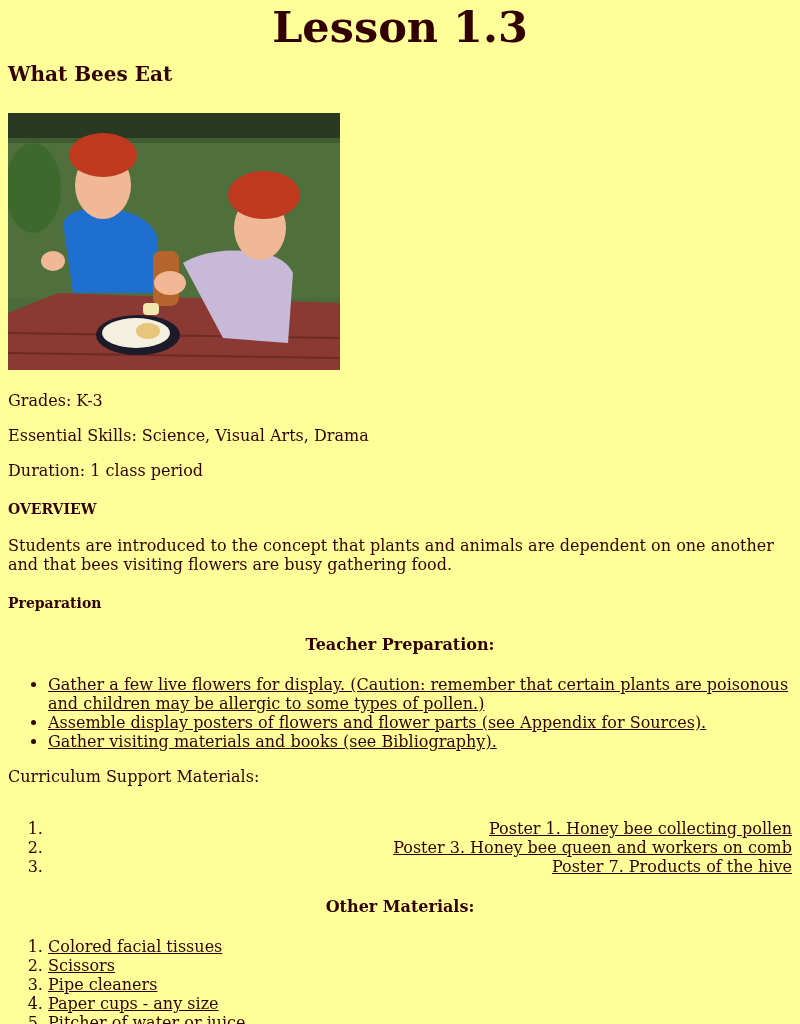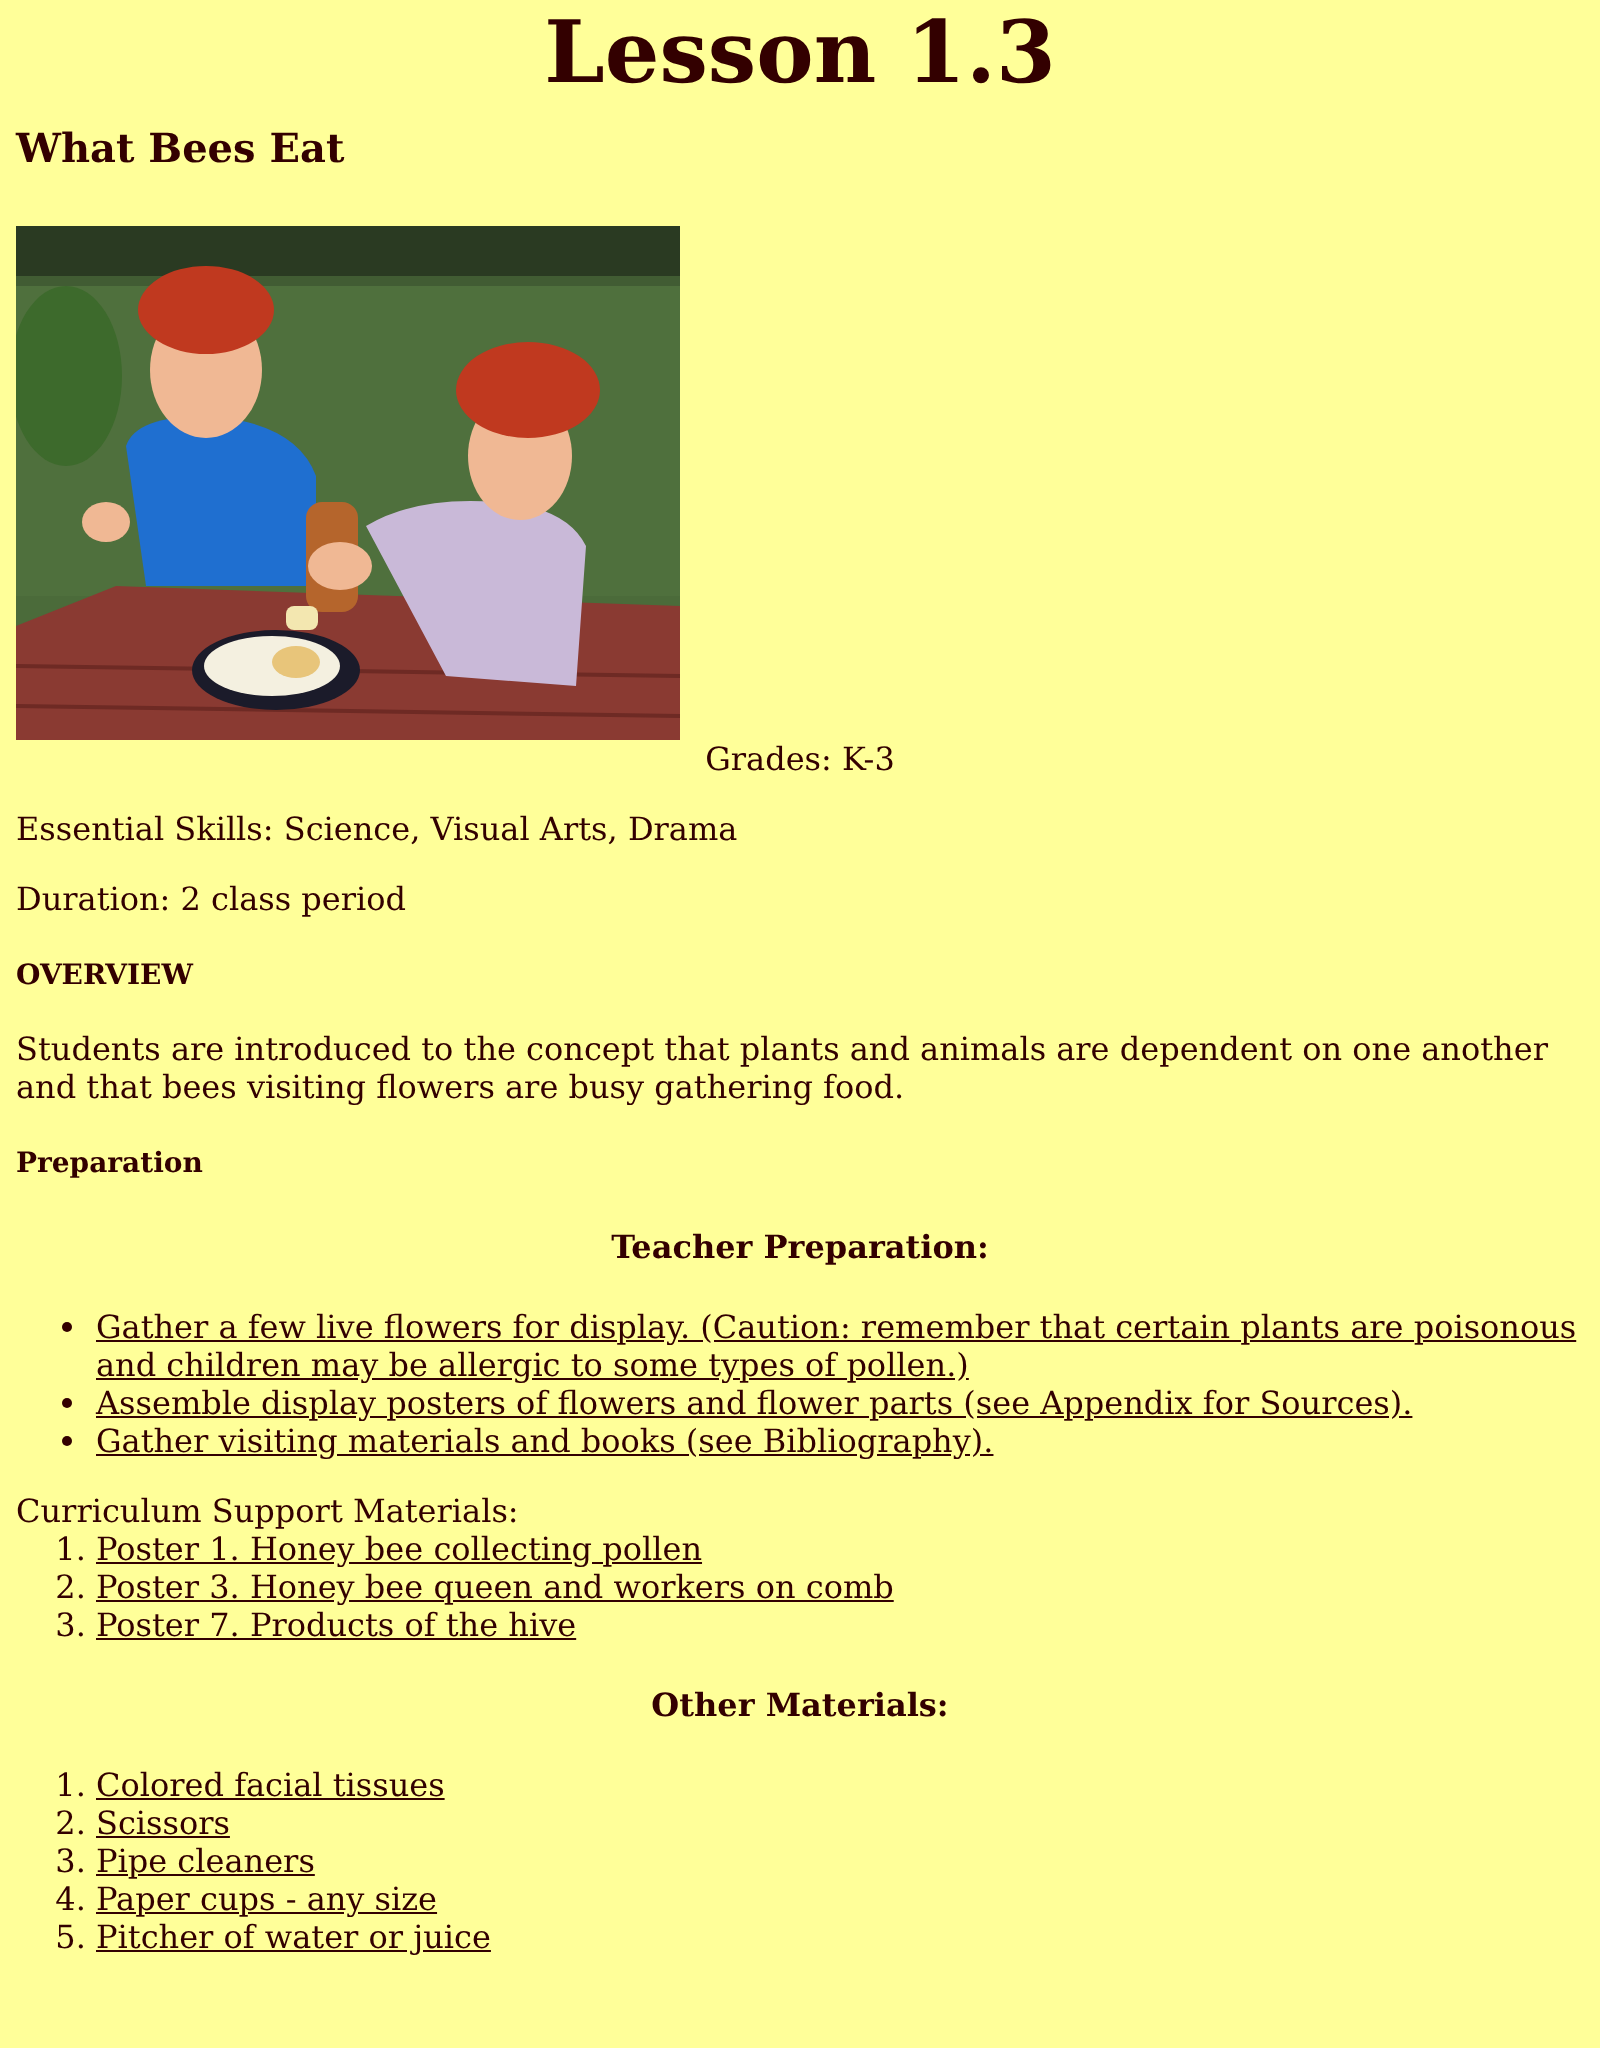--- a/index.html
+++ b/index.html
@@ -31,41 +31,41 @@
   .photo {
     margin-top: 25px;
     width: 332px;
     height: 257px;
     display: block;
     position: relative;
     overflow: hidden;
     background: #3f5a2e;
   }
   p { margin: 16px 0 0 0; }
-  p.first { margin-top: 0; text-align: center; }
+  p.first { margin-top: 21px; }
   h3 {
     font-size: 14px;
     line-height: 22px;
     margin: 18px 0 0 0;
     font-weight: bold;
   }
   h4 {
     font-size: 16px;
     line-height: 19px;
     margin: 21px 0 0 0;
     font-weight: bold;
     text-align: center;
   }
   ul, ol {
     margin: 21px 0 0 0;
     padding-left: 40px;
     text-decoration: underline;
   }
   ul li, ol li { margin: 0; }
-  .sp16 { margin-top: 0; }
+  .sp16 { margin-top: 33px; text-align: right; }
 </style>
 </head>
 <body>
 
 <h1>Lesson 1.3</h1>
 <h2 class="title">What Bees Eat</h2>
 
 <div class="photo">
   <svg width="332" height="257" viewBox="0 0 332 257" xmlns="http://www.w3.org/2000/svg">
     <rect width="332" height="257" fill="#4b6b3a"></rect>
@@ -91,21 +91,21 @@
     <ellipse cx="256" cy="82" rx="36" ry="24" fill="#c0391f"></ellipse>
 
     <rect x="145" y="138" width="26" height="55" rx="8" fill="#b5652c"></rect>
     <rect x="135" y="190" width="16" height="12" rx="4" fill="#f3e7b0"></rect>
     <ellipse cx="162" cy="170" rx="16" ry="12" fill="#f0b894"></ellipse>
   </svg>
 </div>
 
 <p class="first">Grades: K-3</p>
 <p>Essential Skills: Science, Visual Arts, Drama</p>
-<p>Duration: 2 class period</p>
+<p>Duration: 1 class period</p>
 
 <h3>OVERVIEW</h3>
 <p>Students are introduced to the concept that plants and animals are dependent on one another and that bees visiting flowers are busy gathering food.</p>
 
 <h3>Preparation</h3>
 <h4>Teacher Preparation:</h4>
 <ul>
   <li>Gather a few live flowers for display. (Caution: remember that certain plants are poisonous and children may be allergic to some types of pollen.)</li>
   <li>Assemble display posters of flowers and flower parts (see Appendix for Sources).</li>
   <li>Gather visiting materials and books (see Bibliography).</li>

